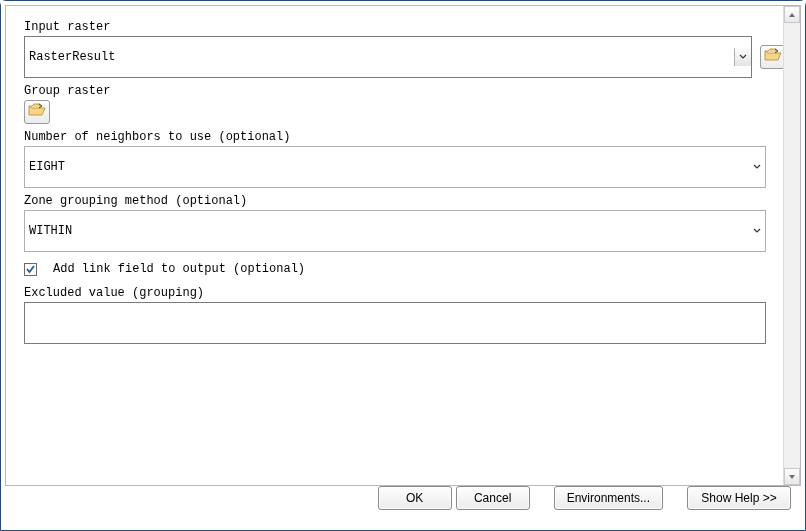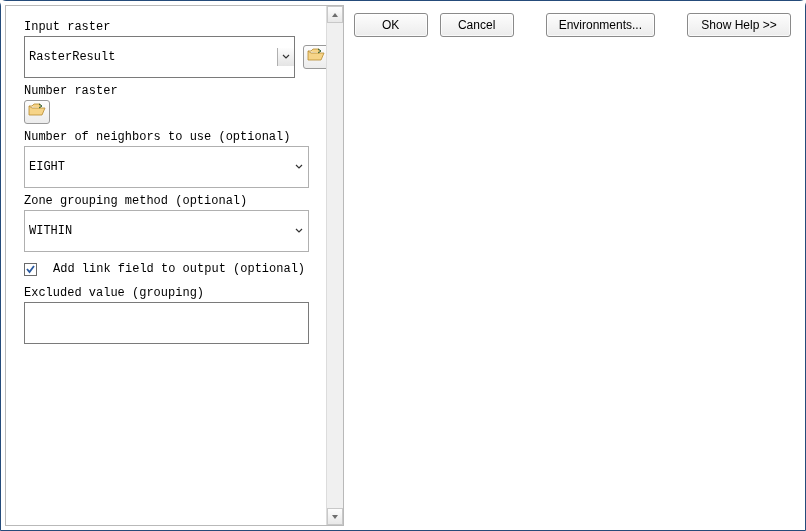--- a/index.html
+++ b/index.html
@@ -55,21 +55,21 @@
   .win-btn.close {
     width: 48px;
     background: linear-gradient(to bottom, #f6a6a0 0%, #e6746b 45%, #d9443a 46%, #e7756c 100%);
     border-color: #a03030;
   }
   .win-btn svg { display: block; }
 
   .client {
     flex: 1;
     display: flex;
-    flex-direction: row;
+    flex-direction: column;
     padding: 4px;
     background: #fff;
   }
   .content-frame {
     flex: 1;
     border: 1px solid #b9b9b9;
     background: #fff;
     position: relative;
     display: flex;
     flex-direction: column;
@@ -141,23 +141,23 @@
   .chk {
     width: 13px; height: 13px;
     border: 1px solid #6a6a6a;
     background: #fff;
     display: inline-flex; align-items: center; justify-content: center;
   }
 
   .button-bar {
     height: 40px;
     display: flex;
-    align-items: center;
+    align-items: flex-start;
     justify-content: flex-end;
-    gap: 12px;
+    gap: 4px;
     padding: 0 10px;
     background: #fff;
   }
   .btn {
     height: 24px;
     min-width: 74px;
     padding: 0 12px;
     border: 1px solid #8a8a8a;
     border-radius: 3px;
     background: linear-gradient(to bottom, #fdfdfd 0%, #ececec 100%);
@@ -195,21 +195,21 @@
             <span>
               <svg width="18" height="16" viewBox="0 0 18 16">
                 <path d="M1 4 L1 13 L14 13 L17 6 L4 6 Z" fill="#f6d488" stroke="#b88a2e" stroke-width="0.8"></path>
                 <path d="M1 4 L4 4 L6 2 L12 2 L12 6" fill="#f6d488" stroke="#b88a2e" stroke-width="0.8"></path>
                 <path d="M11 2 L14 4 L11 6" fill="none" stroke="#2f5f2f" stroke-width="1"></path>
               </svg>
             </span>
           </div>
         </div>
 
-        <div class="field-label">Number raster</div>
+        <div class="field-label">Group raster</div>
         <div class="field-row">
           <div class="browse-btn">
             <span>
               <svg width="18" height="16" viewBox="0 0 18 16">
                 <path d="M1 4 L1 13 L14 13 L17 6 L4 6 Z" fill="#f6d488" stroke="#b88a2e" stroke-width="0.8"></path>
                 <path d="M1 4 L4 4 L6 2 L12 2 L12 6" fill="#f6d488" stroke="#b88a2e" stroke-width="0.8"></path>
                 <path d="M11 2 L14 4 L11 6" fill="none" stroke="#2f5f2f" stroke-width="1"></path>
               </svg>
             </span>
           </div>

